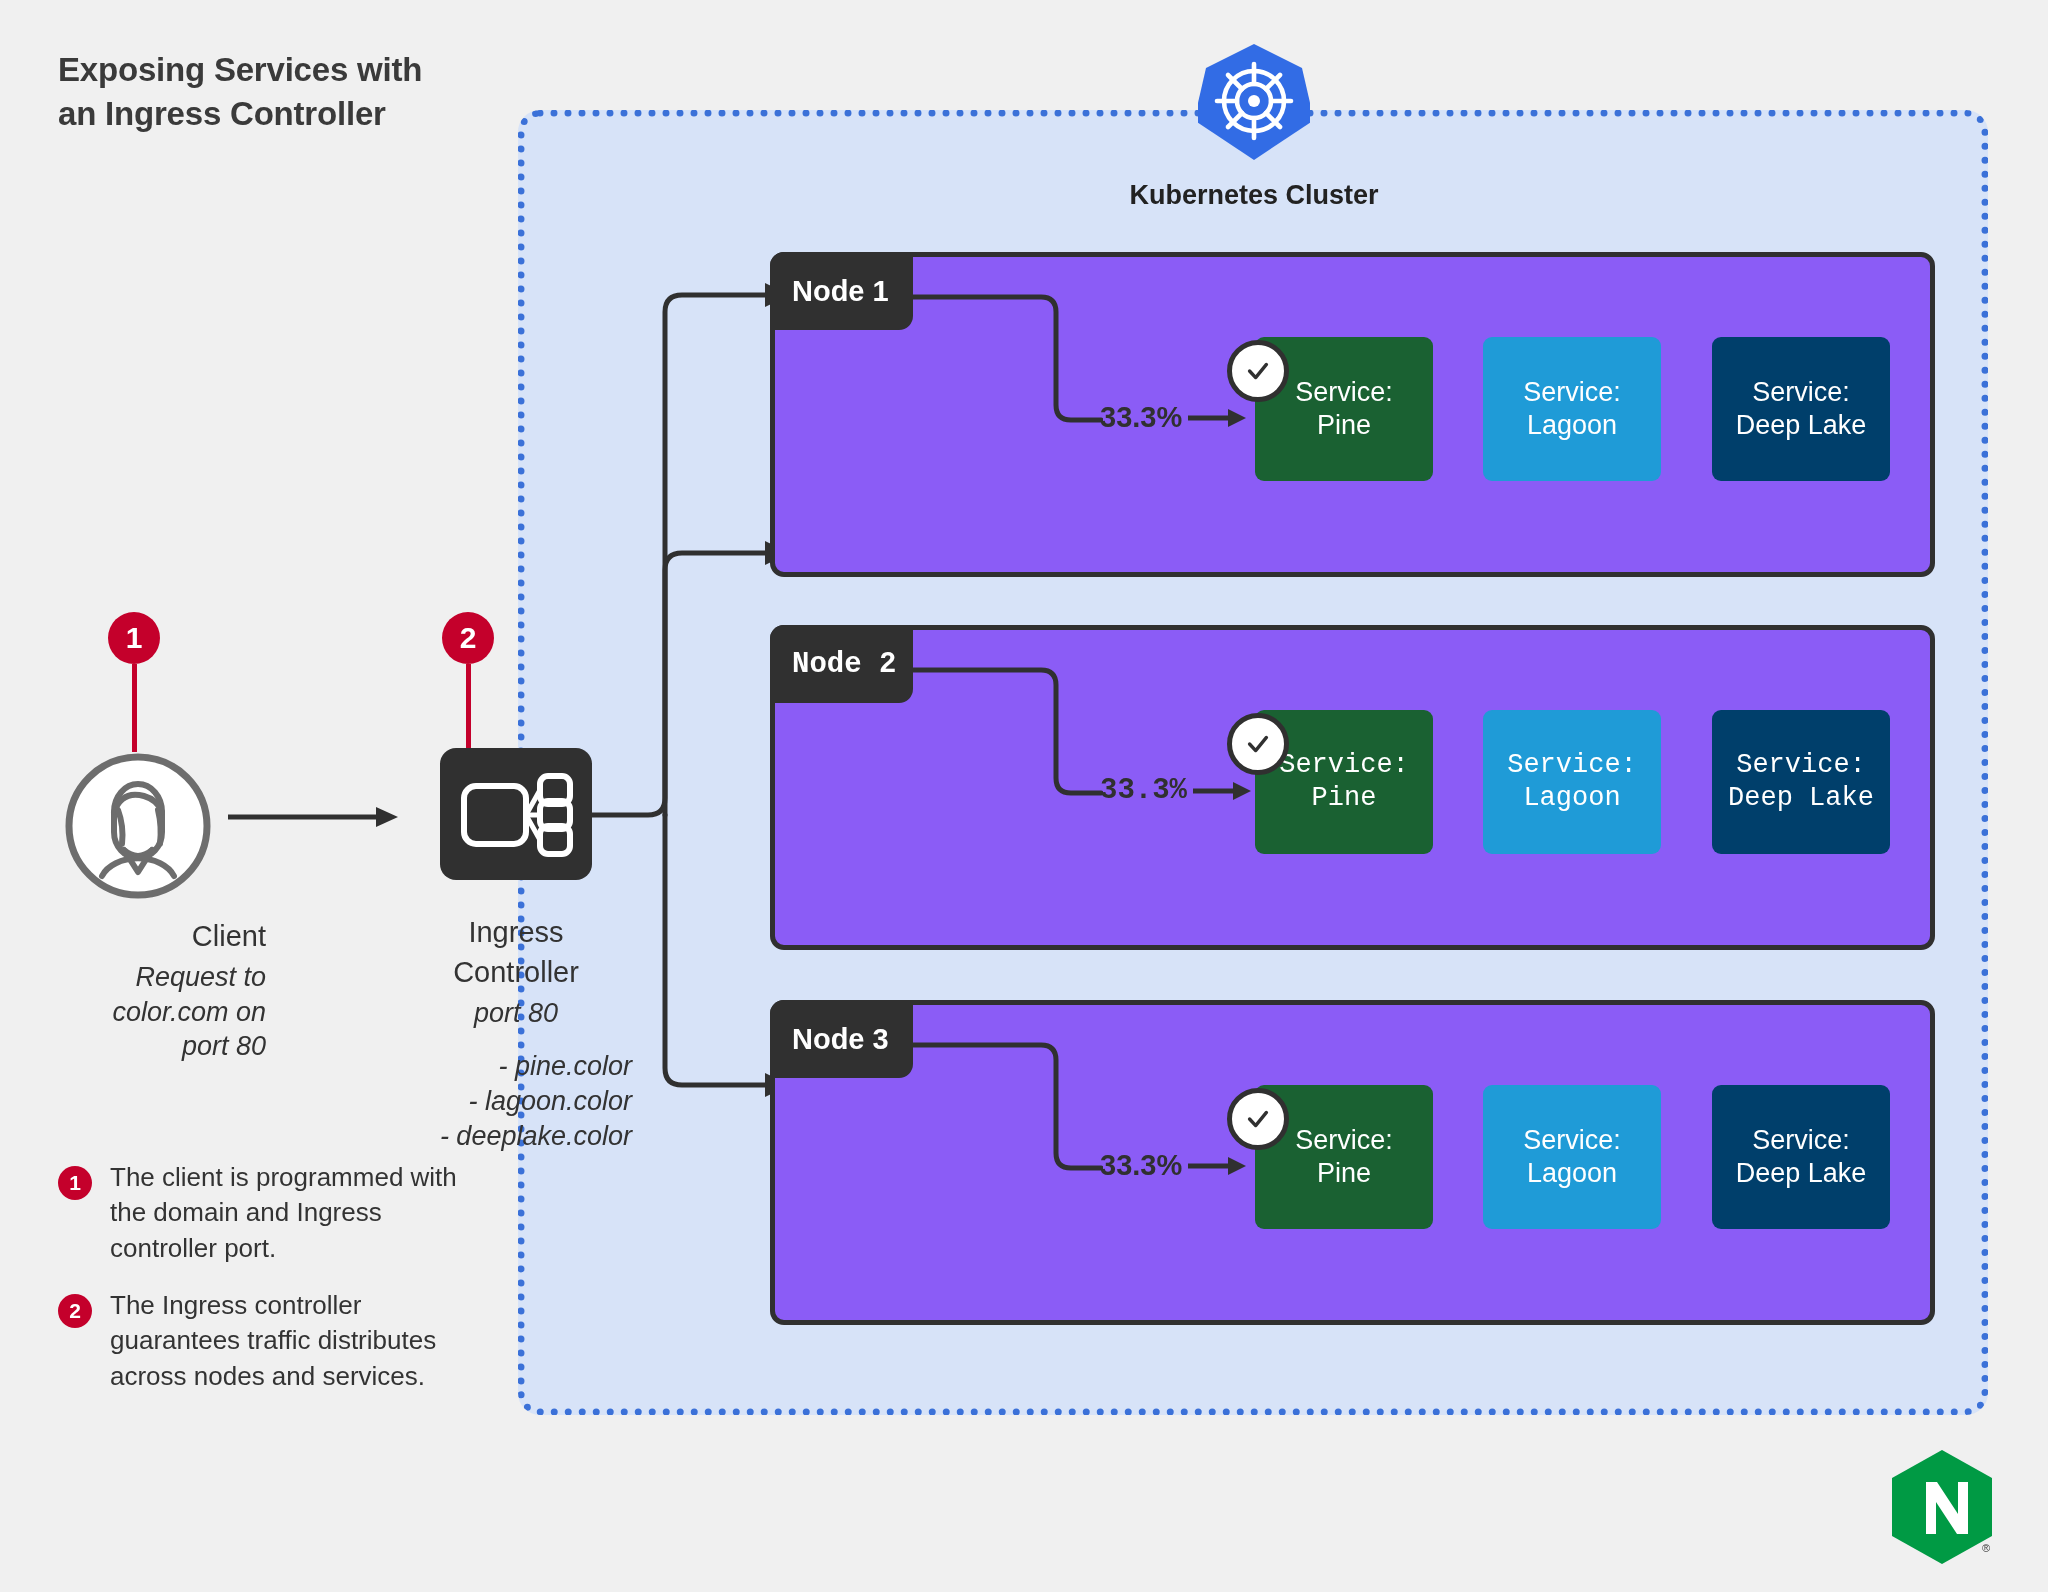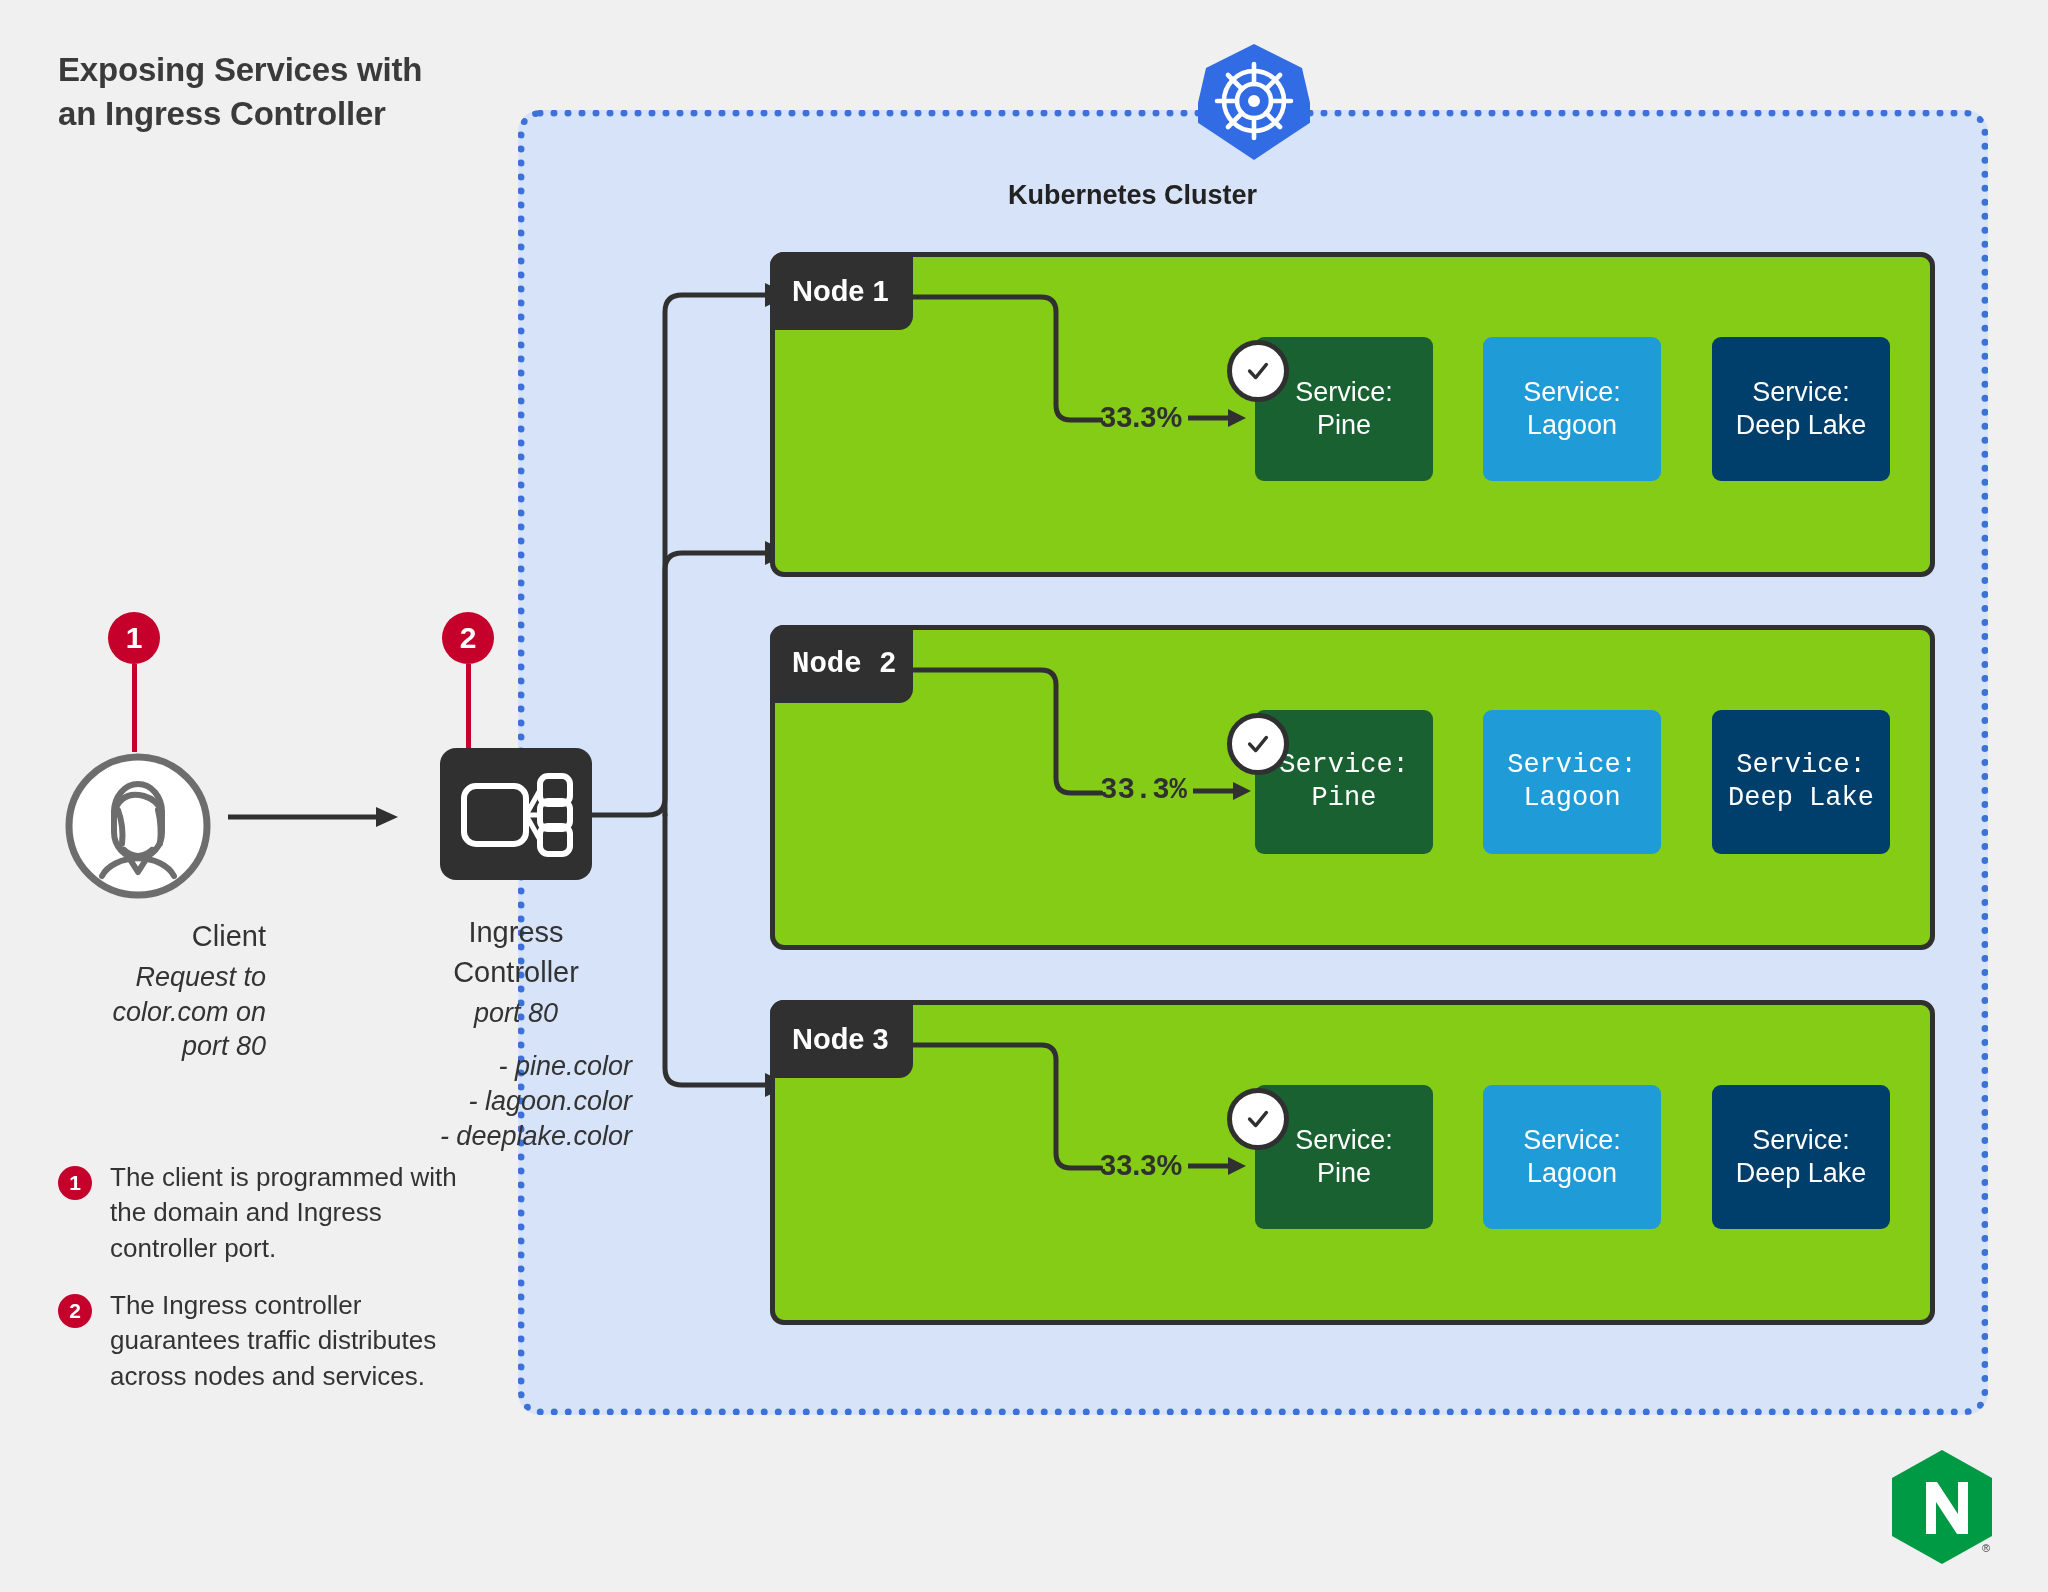--- a/index.html
+++ b/index.html
@@ -48,33 +48,34 @@
     left: 1198px;
     top: 42px;
     width: 112px;
     height: 120px;
   }
   #cluster-label {
     position: absolute;
     left: 1008px;
     top: 180px;
     width: 492px;
+    text-align: center;
     font-size: 27px;
     font-weight: bold;
     color: #222222;
   }
 
   
   .node-panel {
     position: absolute;
     left: 770px;
     width: 1165px;
     height: 325px;
     box-sizing: border-box;
-    background: #84cc16;
+    background: #8b5cf6;
     border: 5px solid #303030;
     border-radius: 14px;
   }
   .node-tab {
     position: absolute;
     left: -5px;
     top: -5px;
     width: 143px;
     height: 78px;
     background: #303030;

